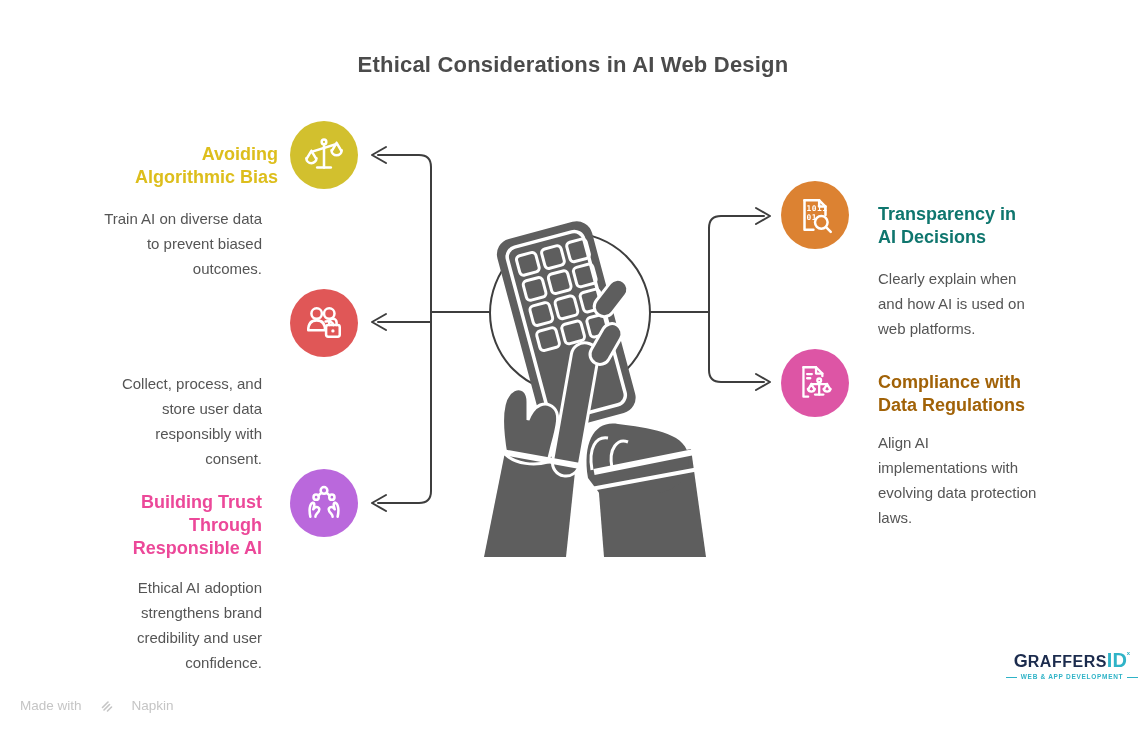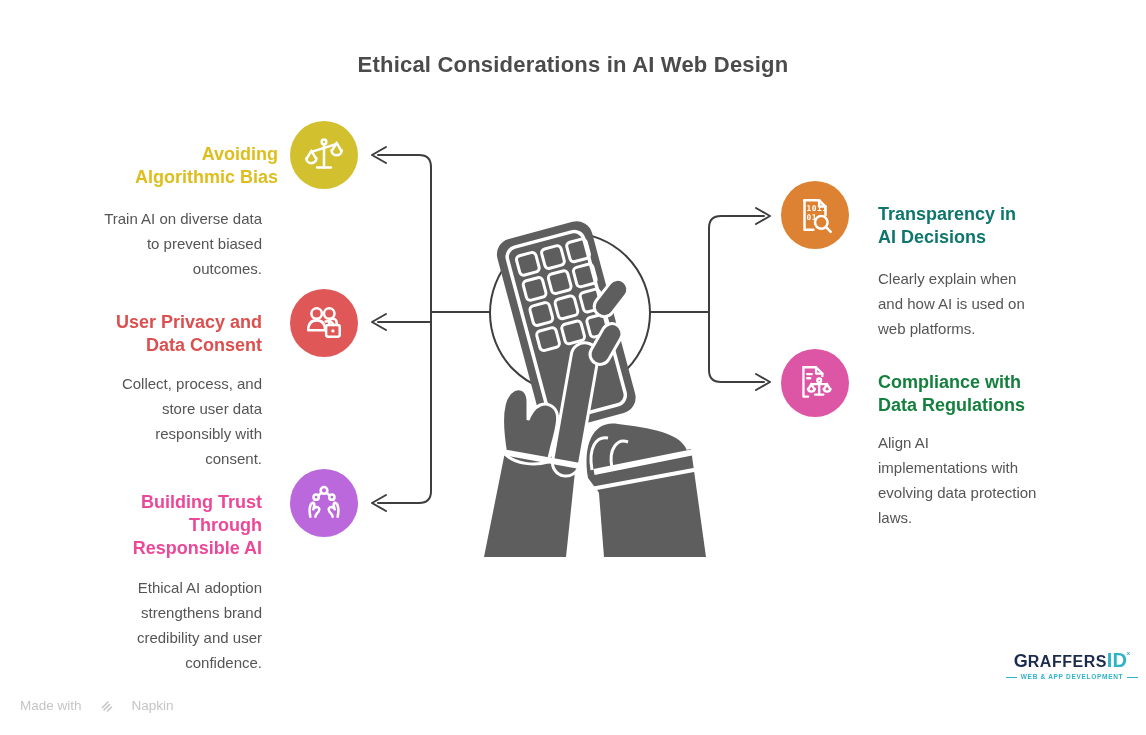--- a/index.html
+++ b/index.html
@@ -132,22 +132,20 @@
       <path d="M20 10 V32"></path>
         <path d="M13.5 32 H26.5"></path>
       <path d="M8 17 L32 9.5"></path>
       <path d="M8 16 L3.5 23.5 M8 16 L12.5 23.5"></path>
       <path d="M3.2 23 A4.8 4.8 0 0 0 12.8 23"></path>
       <path d="M32 8.5 L27.5 16 M32 8.5 L36.5 16"></path>
       <path d="M27.2 15.5 A4.8 4.8 0 0 0 36.8 15.5"></path>
     </svg>
   </div>
 
-  <div class="heading align-r h-l2" style="color: rgb(220, 79, 79);">User Privacy and
-Data Consent</div>
   <div class="desc align-r d-l2">Collect, process, and
 store user data
 responsibly with
 consent.</div>
   <div class="icon-circle c-l2" style="background: rgb(224, 87, 87);">
     <svg width="42" height="42" viewBox="0 0 40 40" fill="none" stroke="#fff" stroke-width="2.4" stroke-linecap="round" stroke-linejoin="round">
       <circle cx="13" cy="11" r="5"></circle>
       <circle cx="25" cy="11" r="5"></circle>
       <path d="M5 27 C5 20 8.5 17.5 13 17.5 C17.5 17.5 21 20 21 27 Z"></path>
       <path d="M21.5 18.5 C25.5 17.5 28.5 19.5 29 22"></path>
@@ -185,21 +183,21 @@
       <path d="M10 6 H24 L30 12 V20"></path>
       <path d="M10 6 V34 H18.5"></path>
       <path d="M24 6 V12 H30"></path>
       <text x="12" y="16.5" font-size="7.5" font-weight="bold" fill="#fff" stroke="none" font-family="'DejaVu Sans Mono',monospace" letter-spacing="0.5">1011</text>
       <text x="12" y="25" font-size="7.5" font-weight="bold" fill="#fff" stroke="none" font-family="'DejaVu Sans Mono',monospace" letter-spacing="0.5">01</text>
       <circle cx="26" cy="27" r="6"></circle>
       <path d="M30.5 31.5 L35 36"></path>
     </svg>
   </div>
 
-  <div class="heading align-l h-r2" style="color: #15803d;">Compliance with
+  <div class="heading align-l h-r2" style="color: #a16207;">Compliance with
 Data Regulations</div>
   <div class="desc align-l d-r2">Align AI
 implementations with
 evolving data protection
 laws.</div>
   <div class="icon-circle c-r2" style="background: rgb(221, 85, 165);">
     <svg width="42" height="42" viewBox="0 0 40 40" fill="none" stroke="#fff" stroke-width="2.2" stroke-linecap="round" stroke-linejoin="round">
       <path d="M9 5 H21 L27 11 V13.5"></path>
       <path d="M9 5 V33 H13.5"></path>
       <path d="M21 5 V11 H27"></path>

